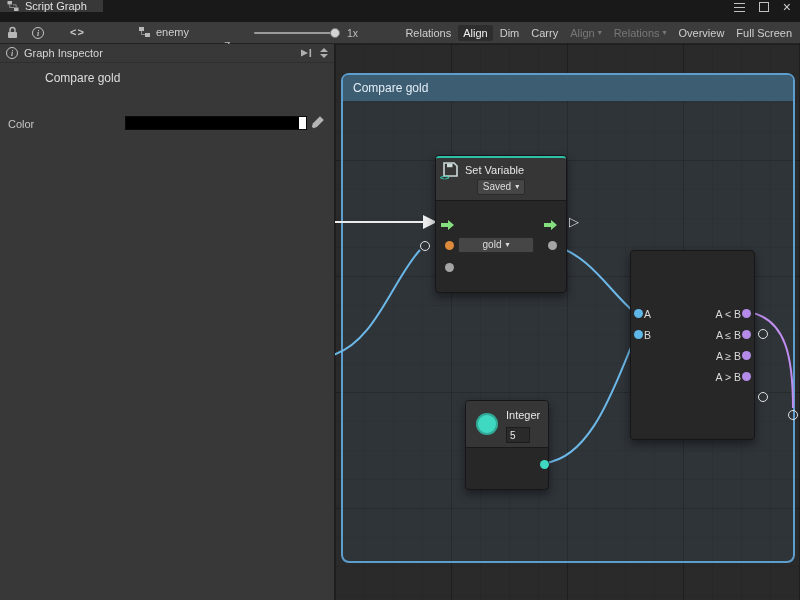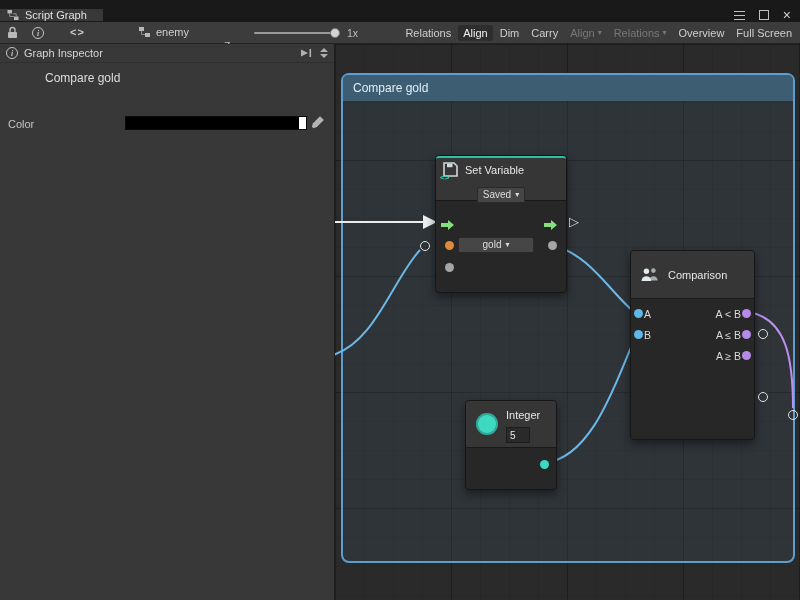--- a/index.html
+++ b/index.html
@@ -1,21 +1,21 @@
 <!DOCTYPE html>
 <html><head>
 <meta charset="utf-8">
 <style>
   *{margin:0;padding:0;box-sizing:border-box;}
   html,body{width:800px;height:600px;}
   body{position:relative;overflow:hidden;background:#383838;color:#c8c8c8;
        font-family:"Liberation Sans","DejaVu Sans",sans-serif;cursor:default;}
 
   
-  .titlebar{position:absolute;left:0;top:0;width:800px;height:30px;background:#191919;display:flex;align-items:center;}
+  .titlebar{position:absolute;left:0;top:0;width:800px;height:30px;background:#191919;display:flex;align-items:flex-start;}
   .tab{display:flex;align-items:center;gap:6px;padding:0 16px 0 7px;background:#383838;font-size:11px;color:#e0e0e0;}
   .win-controls{margin-left:auto;display:flex;align-items:center;gap:14px;padding-right:9px;}
   .menu-icon{width:11px;height:9px;display:flex;flex-direction:column;justify-content:space-between;}
   .menu-icon i{display:block;height:1px;background:#c0c0c0;}
   .max-icon{width:10px;height:10px;border:1px solid #c0c0c0;}
   .close-icon{font-size:14px;line-height:1;color:#d0d0d0;}
 
   
   .toolbar{position:absolute;left:0;top:22px;width:800px;height:22px;background:#3c3c3c;border-bottom:1px solid #232323;font-size:11px;}
   .toolbar .abs{position:absolute;}
@@ -73,35 +73,35 @@
             font-size:10px;color:#dcdcdc;padding:1px 5px;line-height:12px;}
   .dot{position:absolute;width:9px;height:9px;border-radius:50%;}
   .ring{position:absolute;width:10px;height:10px;border:1.5px solid #e2e2e2;border-radius:50%;z-index:4;}
 
   
   #node-set-variable{left:100px;top:111px;width:132px;height:138px;}
   #node-set-variable .node-hdr{height:45px;border-top:2px solid #2fc1a7;position:relative;}
   #node-set-variable .title-row{display:flex;align-items:center;gap:6px;padding:3px 6px 0 6px;}
   .sv-icon{position:relative;width:17px;height:17px;display:inline-block;}
   .sv-badge{position:absolute;left:-2px;bottom:-4px;font-size:8px;font-weight:bold;color:#35d3b5;}
-  #node-set-variable .dd-row{display:flex;justify-content:center;margin-top:9px;}
+  #node-set-variable .dd-row{display:flex;justify-content:center;margin-top:1px;}
   .flow-arrow{position:absolute;}
   .tri-port{position:absolute;font-size:13px;color:#d8d8d8;z-index:4;line-height:1;}
 
   
   #node-comparison{left:295px;top:206px;width:125px;height:190px;}
   #node-comparison .node-hdr{height:48px;display:flex;align-items:center;gap:8px;padding:0 9px;}
   #node-comparison .rows{position:absolute;top:48px;left:0;right:0;padding-top:4px;}
   .cmp-row{position:relative;height:21px;display:flex;align-items:center;font-size:10.5px;color:#dadada;padding:0 13px;}
   .cmp-row .ldot{position:absolute;left:3px;top:6px;width:9px;height:9px;border-radius:50%;background:#5fb6e8;}
   .cmp-row .rdot{position:absolute;right:3px;top:6px;width:9px;height:9px;border-radius:50%;background:#b48be8;}
   .cmp-row .rlabel{margin-left:auto;}
 
   
-  #node-integer{left:130px;top:356px;width:92px;height:90px;}
+  #node-integer{left:130px;top:356px;width:84px;height:90px;}
   #node-integer .node-hdr{height:47px;position:relative;}
   .int-icon{position:absolute;left:10px;top:12px;width:22px;height:22px;border-radius:50%;background:#3fd9c2;
             box-shadow:inset 0 0 0 2px rgba(0,0,0,0.22);}
   #node-integer .node-title{position:absolute;left:40px;top:8px;}
   .int-input{position:absolute;left:40px;top:26px;width:24px;height:16px;background:#2a2a2a;border:1px solid #1c1c1c;
              color:#e8e8e8;font-size:10px;padding:0 3px;font-family:inherit;}
 </style>
 </head>
 <body>
 
@@ -260,46 +260,41 @@
       <span class="caret">▾</span>
     </span>
     <span class="dot" style="left:112px;top:85px;background:#a5a5a5;"></span>
     <span class="dot" style="left:9px;top:107px;background:#a5a5a5;"></span>
   </div>
 
   <span class="ring" style="left:85px;top:197px;"></span>
   <span class="tri-port" style="left:234px;top:171px;">▷</span>
 
   <div class="node" id="node-comparison">
-    <div class="node-hdr">
-      <svg width="20" height="15" viewBox="0 0 20 15">
-        <circle cx="13.4" cy="3.6" r="2.3" fill="#a3acb1"></circle>
-        <path d="M9.2,13.4 a4.2,4.2 0 0 1 8.4,0 z" fill="#a3acb1"></path>
-        <circle cx="6.4" cy="4.2" r="2.7" fill="#e4e9ec"></circle>
-        <path d="M1.6,14 a4.8,4.8 0 0 1 9.6,0 z" fill="#e4e9ec"></path>
-      </svg>
-      <span class="node-title">Comparison</span>
-    </div>
     <div class="rows">
       <div class="cmp-row">
         <span class="ldot"></span>
         <span>A</span>
         <span class="rlabel">A &lt; B</span>
         <span class="rdot"></span>
       </div>
       <div class="cmp-row">
         <span class="ldot"></span>
         <span>B</span>
         <span class="rlabel">A ≤ B</span>
         <span class="rdot"></span>
       </div>
       <div class="cmp-row">
         <span class="rlabel">A ≥ B</span>
         <span class="rdot"></span>
       </div>
+      <div class="cmp-row">
+        <span class="rlabel">A &gt; B</span>
+        <span class="rdot"></span>
+      </div>
     </div>
   </div>
 
   <span class="ring" style="left:423px;top:285px;"></span>
   <span class="ring" style="left:423px;top:348px;"></span>
   <span class="ring" style="left:453px;top:366px;"></span>
 
   <div class="node" id="node-integer">
     <div class="node-hdr">
       <span class="int-icon"></span>

